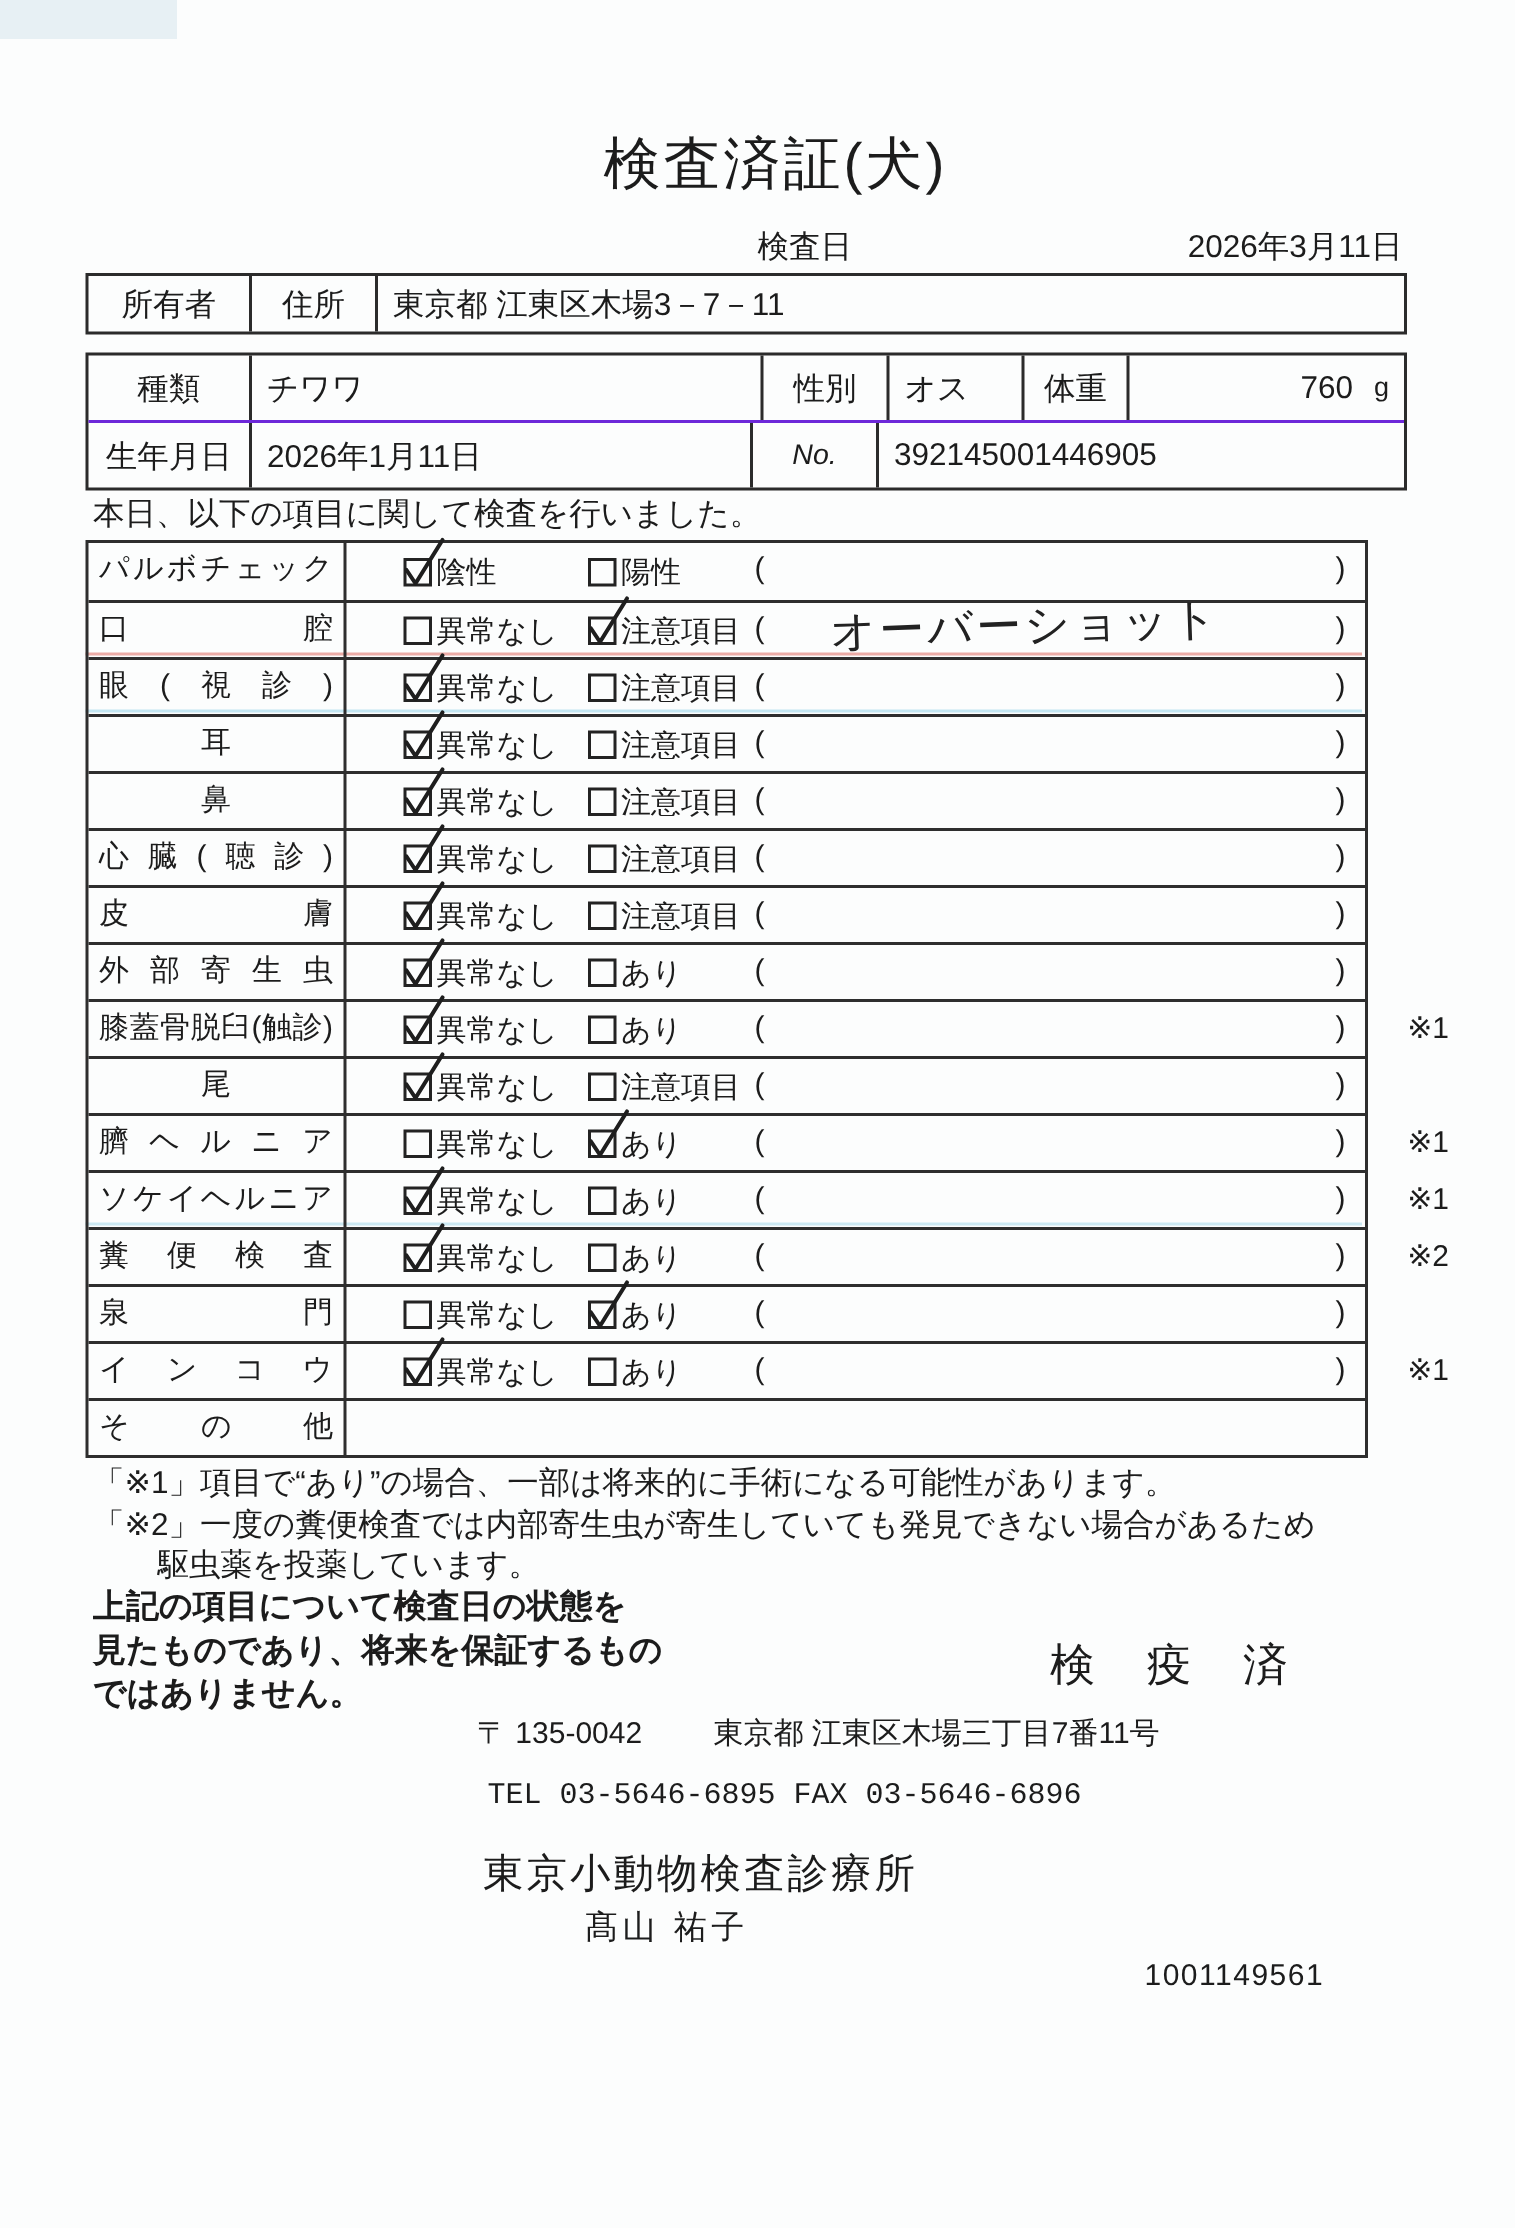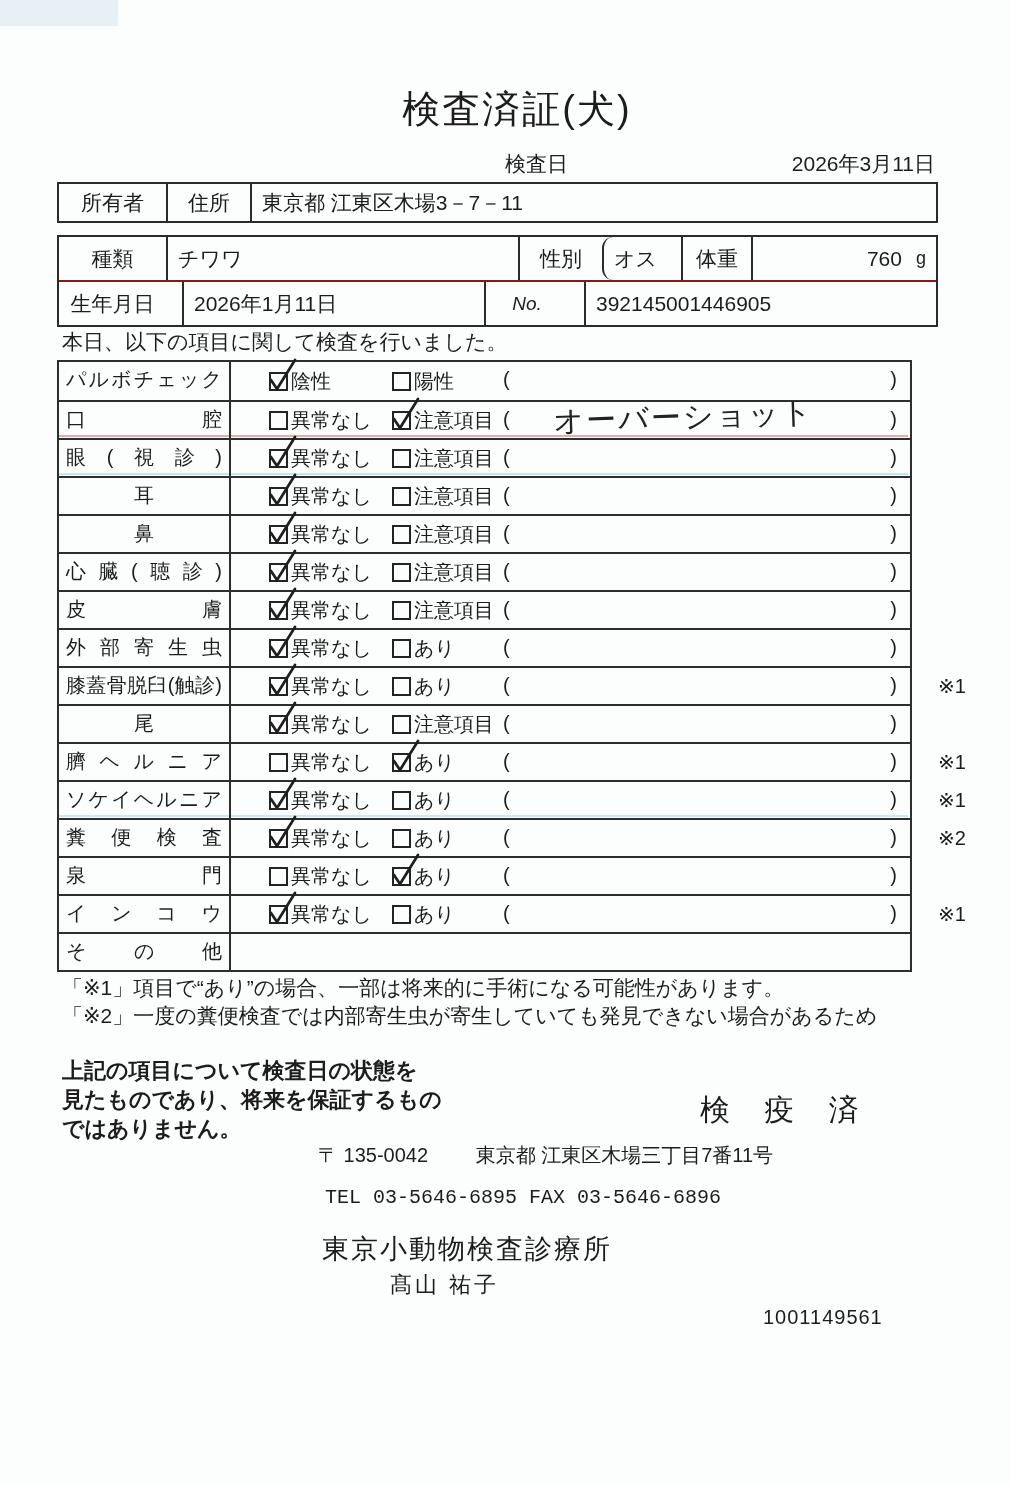--- a/index.html
+++ b/index.html
@@ -9,33 +9,33 @@
     font-family:"Liberation Sans","DejaVu Sans",sans-serif;
     overflow:hidden;
   }
   .abs{position:absolute;}
   .title{top:84px;left:0;width:100%;text-align:center;font-size:38px;letter-spacing:2px;white-space:nowrap;padding-left:12px;}
   .dateline{top:150px;left:505px;width:430px;display:flex;justify-content:space-between;font-size:21px;}
 
   
   .tbl{position:absolute;border:2px solid #2b2b2b;box-sizing:border-box;}
   .trow{display:flex;}
-  .trow + .trow{border-top:2px solid #7f1d1d;gap:16px;}
+  .trow + .trow{border-top:2px solid #6d28d9;}
   .cell{box-sizing:border-box;display:flex;align-items:center;font-size:21px;padding:0 10px;overflow:hidden;white-space:nowrap;}
   .cell + .cell{border-left:2px solid #2b2b2b;}
   .cell.lab{justify-content:center;padding:0 18px;}
   .tblA{left:57px;top:182px;width:881px;}
   .tblA .trow{height:37px;}
   .tblB{left:57px;top:235px;width:881px;}
   .tblB .trow{height:43px;}
   .w-c1{width:107px;}
   .w-v1{flex:1;}
   .w-c2{width:84px;}
   .w-v2{width:352px;}
-  .w-sexv{width:79px;border-radius:11px;}
+  .w-sexv{width:90px;}
   .w-wlab{width:70px;}
   .w-wval{width:185px;justify-content:flex-end;}
   .w-noval{width:352px;}
   .weight-num{margin-right:14px;}
   .weight-unit{font-size:18px;}
   .no-label{font-size:19px;font-style:italic;}
 
   .intro{left:62px;top:328px;font-size:21px;}
 
   
@@ -443,20 +443,21 @@
 
     <div class="mrow">
       <div class="mlabel">その他</div>
       <div class="mcontent"></div>
 
     </div>
   </div>
 
   <div class="abs fn fn1">「※1」項目で“あり”の場合、一部は将来的に手術になる可能性があります。</div>
   <div class="abs fn fn2">「※2」一度の糞便検査では内部寄生虫が寄生していても発見できない場合があるため</div>
+  <div class="abs fn fn3">駆虫薬を投薬しています。</div>
 
   <div class="abs disc">
     <div>上記の項目について検査日の状態を</div>
     <div>見たものであり、将来を保証するもの</div>
     <div>ではありません。</div>
   </div>
 
   <div class="abs stamp">検 疫 済</div>
 
   <div class="abs postal">

